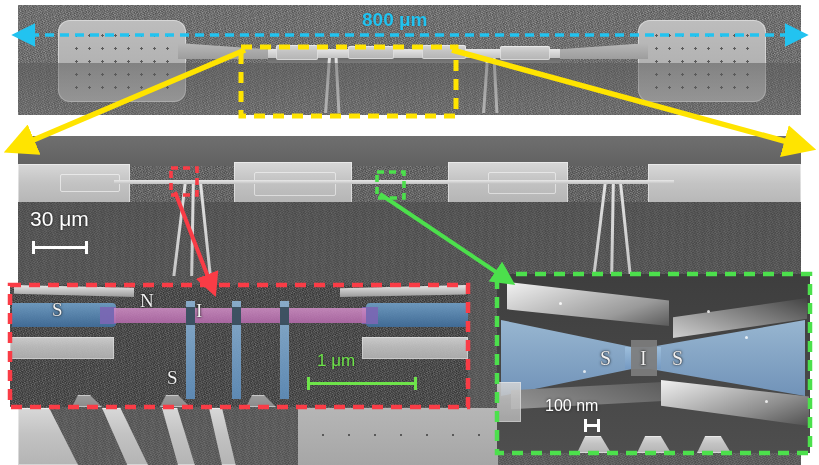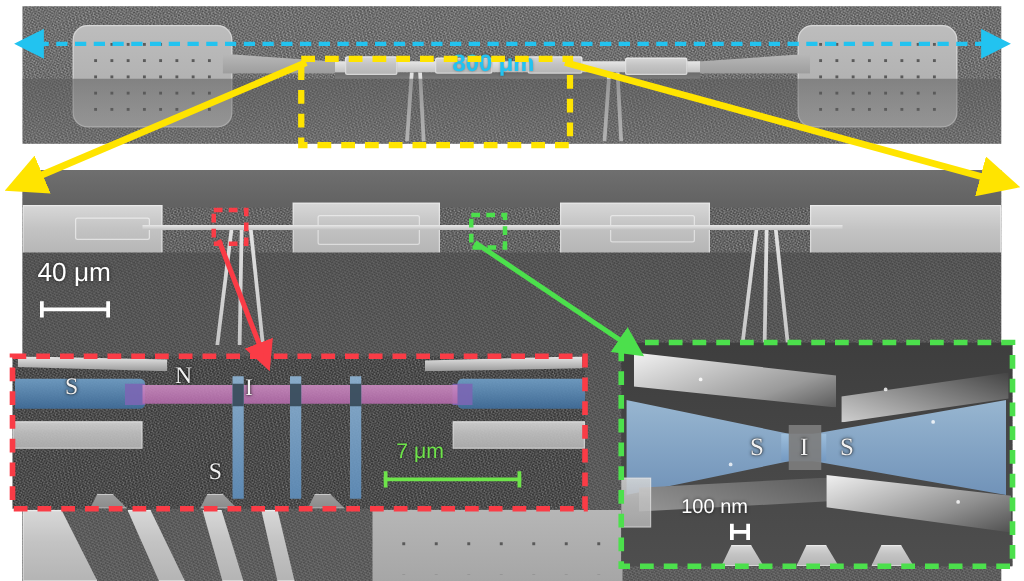--- a/index.html
+++ b/index.html
@@ -61,21 +61,20 @@
   }
   .label { position: absolute; white-space: nowrap; line-height: 1; }
 
   
   .cyan-text {
     color: #22c3f0;
     font-family: "Liberation Sans", sans-serif;
     font-weight: 700;
     font-size: 19px;
     text-shadow: 0 0 2px rgba(0,0,0,.35);
-    margin-top: 32px;
   }
 
   
   .white-text {
     color: #ffffff;
     font-family: "Liberation Sans", sans-serif;
     font-size: 17px;
     text-shadow: 0 0 3px rgba(0,0,0,.75);
   }
   .green-text {
@@ -253,21 +252,21 @@
     <div class="metal dark" style="left:62px; top:110px; width:30px; height:12px; clip-path:polygon(20% 0,60% 0,100% 100%,0 100%);"></div>
     <div class="metal dark" style="left:150px; top:110px; width:30px; height:12px; clip-path:polygon(20% 0,60% 0,100% 100%,0 100%);"></div>
     <div class="metal dark" style="left:236px; top:110px; width:30px; height:12px; clip-path:polygon(20% 0,60% 0,100% 100%,0 100%);"></div>
   </div>
 
   <span class="label serif-label" style="left:52px; top:300px; font-size:19px;">S</span>
   <span class="label serif-label" style="left:140px; top:291px; font-size:19px;">N</span>
   <span class="label serif-label" style="left:196px; top:301px; font-size:19px;">I</span>
   <span class="label serif-label" style="left:167px; top:368px; font-size:19px;">S</span>
 
-  <span class="label green-text" style="left:317px; top:352px;">7 μm</span>
+  <span class="label green-text" style="left:317px; top:352px;">1 μm</span>
   <div class="bar-green" style="left:307px; top:382px; width:110px;"></div>
 
   <div class="sem" style="left:497px; top:274px; width:313px; height:179px; background-color:#4a4a4a;">
     <div class="grain"></div>
 
     <div style="position:absolute; inset:0; background:linear-gradient(180deg,#3e3e3e,#4e4e4e);"></div>
 
     <div style="position:absolute; left:10px; top:8px; width:162px; height:44px;
                 background:linear-gradient(160deg,#f2f2f2,#9a9a9a 70%,#5a5a5a);
                 clip-path:polygon(0 0,100% 42%,100% 100%,0 62%);"></div>
@@ -308,21 +307,21 @@
     <div class="metal" style="left:200px; top:162px; width:34px; height:17px; clip-path:polygon(24% 0,70% 0,100% 100%,0 100%);"></div>
   </div>
 
   <span class="label serif-label" style="left:600px; top:348px; font-size:20px;">S</span>
   <span class="label serif-label" style="left:640px; top:348px; font-size:20px;">I</span>
   <span class="label serif-label" style="left:672px; top:348px; font-size:20px;">S</span>
 
   <span class="label white-text" style="left:545px; top:398px; font-size:16px;">100 nm</span>
   <div class="bar-white" style="left:584px; top:424px; width:16px;"></div>
 
-  <span class="label white-text" style="left:30px; top:208px; font-size:21px;">40 μm</span>
+  <span class="label white-text" style="left:30px; top:208px; font-size:21px;">30 μm</span>
   <div class="bar-white" style="left:32px; top:246px; width:56px;"></div>
 
   <span class="label cyan-text" style="left:362px; top:10px;">800 μm</span>
 
   <svg class="overlay" viewBox="0 0 819 465" xmlns="http://www.w3.org/2000/svg">
     <defs>
       <marker id="cyanArrowStart" markerWidth="7" markerHeight="7" refX="5.5" refY="3.5" orient="auto">
         <path d="M7,0 L0,3.5 L7,7 Z" fill="#22c3f0"></path>
       </marker>
       <marker id="cyanArrowEnd" markerWidth="7" markerHeight="7" refX="1.5" refY="3.5" orient="auto">

